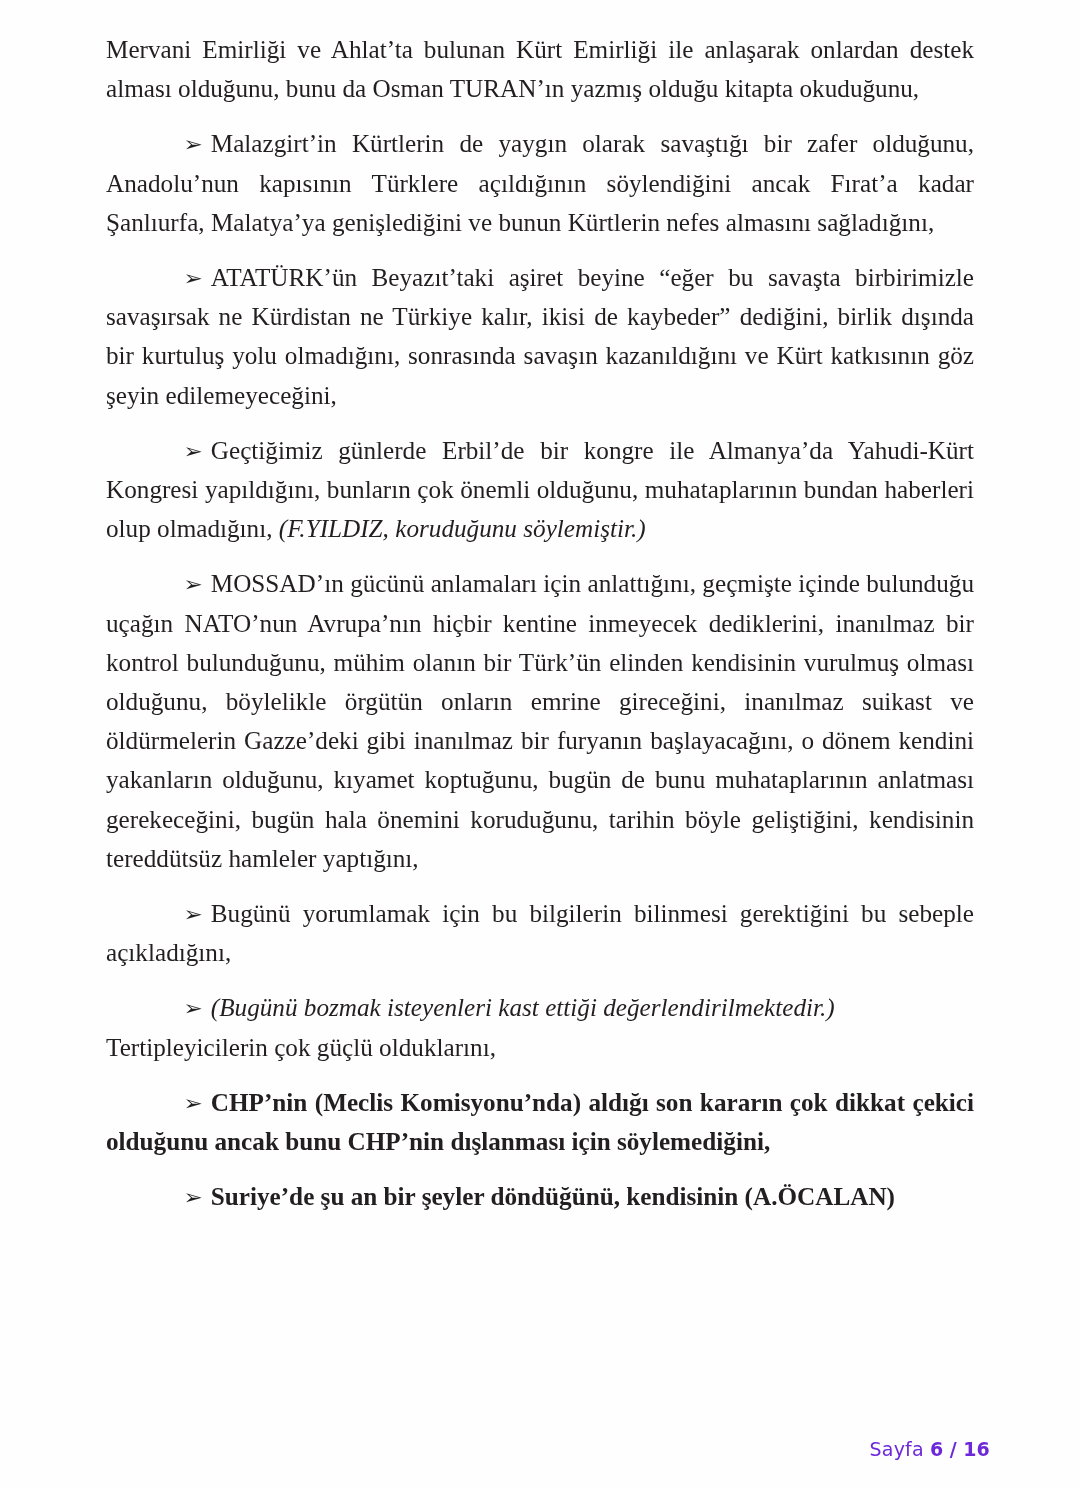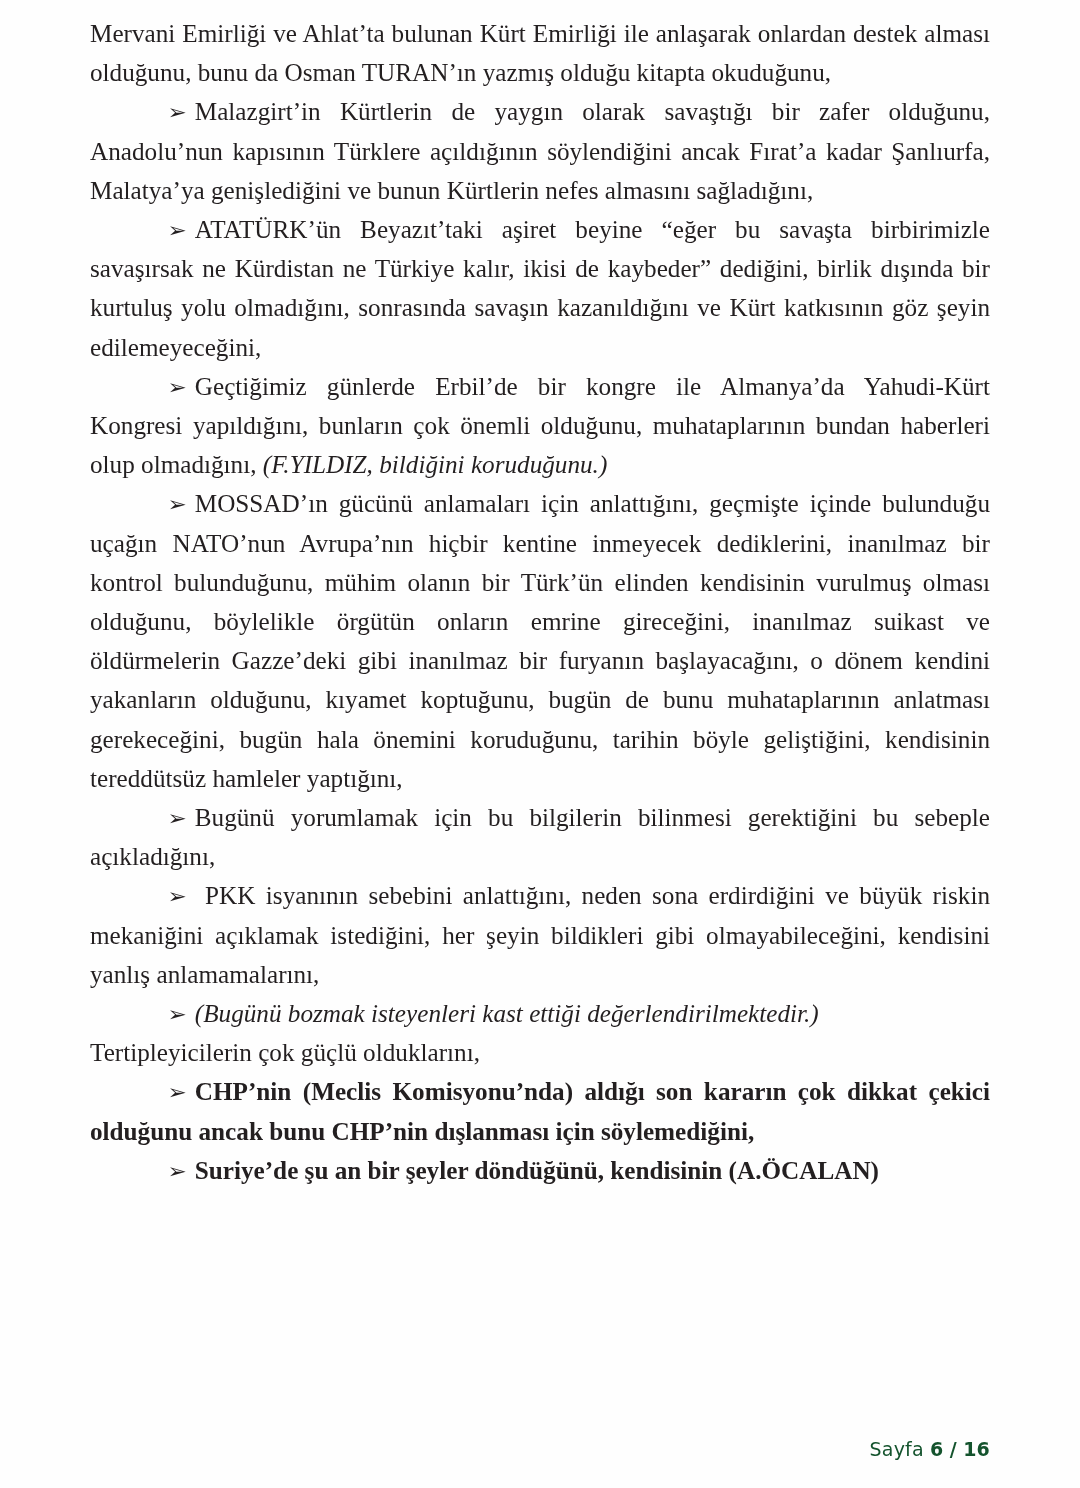--- a/index.html
+++ b/index.html
@@ -24,21 +24,21 @@
     background: #fefefe;
   }
   .body-text {
     font-size: 25.2px;
     line-height: 39.2px;
     text-align: justify;
     text-justify: inter-word;
     color: #231f20;
   }
   p.para {
-    margin: 0;
+    margin: 16px;
     text-align: justify;
     text-justify: inter-word;
     font-size: 25.2px;
     line-height: 39.2px;
     hyphens: none;
   }
   
   p.cont {
     text-indent: 0;
   }
@@ -67,21 +67,21 @@
     font-family: Liberation Serif, serif;
   }
   .footer {
     position: absolute;
     left: 90px;
     right: 90px;
     bottom: 28px;
     text-align: right;
     font-family: "DejaVu Sans", "Liberation Sans", sans-serif;
     font-size: 19px;
-    color: #14532d;
+    color: #6d28d9;
     letter-spacing: 0.2px;
   }
   .footer .pg-num,
   .footer .pg-total {
     font-weight: bold;
   }
   .footer .pg-sep {
     font-weight: bold;
   }
 </style>
@@ -91,28 +91,27 @@
 <div class="page">
 
   <div class="body-text">
 
     <p class="para cont"><span>Mervani Emirliği ve Ahlat’ta bulunan Kürt Emirliği ile anlaşarak onlardan destek alması olduğunu, bunu da Osman TURAN’ın yazmış olduğu kitapta okuduğunu,</span></p>
 
     <p class="para bullet"><span class="bullet-glyph">➢</span><span class="gap"></span><span>Malazgirt’in Kürtlerin de yaygın olarak savaştığı bir zafer olduğunu, Anadolu’nun kapısının Türklere açıldığının söylendiğini ancak Fırat’a kadar Şanlıurfa, Malatya’ya genişlediğini ve bunun Kürtlerin nefes almasını sağladığını,</span></p>
 
     <p class="para bullet"><span class="bullet-glyph">➢</span><span class="gap"></span><span>ATATÜRK’ün Beyazıt’taki aşiret beyine “eğer bu savaşta birbirimizle savaşırsak ne Kürdistan ne Türkiye kalır, ikisi de kaybeder” dediğini, birlik dışında bir kurtuluş yolu olmadığını, sonrasında savaşın kazanıldığını ve Kürt katkısının göz şeyin edilemeyeceğini,</span></p>
 
-    <p class="para bullet"><span class="bullet-glyph">➢</span><span class="gap"></span><span>Geçtiğimiz günlerde Erbil’de bir kongre ile Almanya’da Yahudi-Kürt Kongresi yapıldığını, bunların çok önemli olduğunu, muhataplarının bundan haberleri olup olmadığını, </span><em class="ital">(F.YILDIZ, bildiğini koruduğunu.)</em></p>
+    <p class="para bullet"><span class="bullet-glyph">➢</span><span class="gap"></span><span>Geçtiğimiz günlerde Erbil’de bir kongre ile Almanya’da Yahudi-Kürt Kongresi yapıldığını, bunların çok önemli olduğunu, muhataplarının bundan haberleri olup olmadığını, </span><em class="ital">(F.YILDIZ, koruduğunu söylemiştir.)</em></p>
 
     <p class="para bullet"><span class="bullet-glyph">➢</span><span class="gap"></span><span>MOSSAD’ın gücünü anlamaları için anlattığını, geçmişte içinde bulunduğu uçağın NATO’nun Avrupa’nın hiçbir kentine inmeyecek dediklerini, inanılmaz bir kontrol bulunduğunu, mühim olanın bir Türk’ün elinden kendisinin vurulmuş olması olduğunu, böylelikle örgütün onların emrine gireceğini, inanılmaz suikast ve öldürmelerin Gazze’deki gibi inanılmaz bir furyanın başlayacağını, o dönem kendini yakanların olduğunu, kıyamet koptuğunu, bugün de bunu muhataplarının anlatması gerekeceğini, bugün  hala önemini koruduğunu, tarihin böyle geliştiğini, kendisinin tereddütsüz hamleler yaptığını,</span></p>
 
     <p class="para bullet"><span class="bullet-glyph">➢</span><span class="gap"></span><span>Bugünü yorumlamak için bu bilgilerin bilinmesi gerektiğini bu sebeple açıkladığını,</span></p>
 
 
-    <p class="para bullet"><span class="bullet-glyph">➢</span><span class="gap"></span><span> PKK isyanının sebebini anlattığını, neden sona erdirdiğini ve büyük riskin mekaniğini açıklamak istediğini, her şeyin bildikleri gibi olmayabileceğini, kendisini yanlış anlamamalarını,</span></p>
 
 
     <p class="para bullet"><span class="bullet-glyph">➢</span><span class="gap"></span><em class="ital">(Bugünü bozmak isteyenleri kast ettiği değerlendirilmektedir.)</em><br><span>Tertipleyicilerin çok güçlü olduklarını,</span></p>
 
 
     <p class="para bullet"><span class="bullet-glyph">➢</span><span class="gap"></span><strong class="bld">CHP’nin (Meclis Komisyonu’nda) aldığı son kararın çok dikkat çekici olduğunu ancak bunu CHP’nin dışlanması için söylemediğini,</strong></p>
 
     <p class="para bullet"><span class="bullet-glyph">➢</span><span class="gap"></span><strong class="bld">Suriye’de şu an bir şeyler döndüğünü, kendisinin (A.ÖCALAN)</strong></p>
 
   </div>

